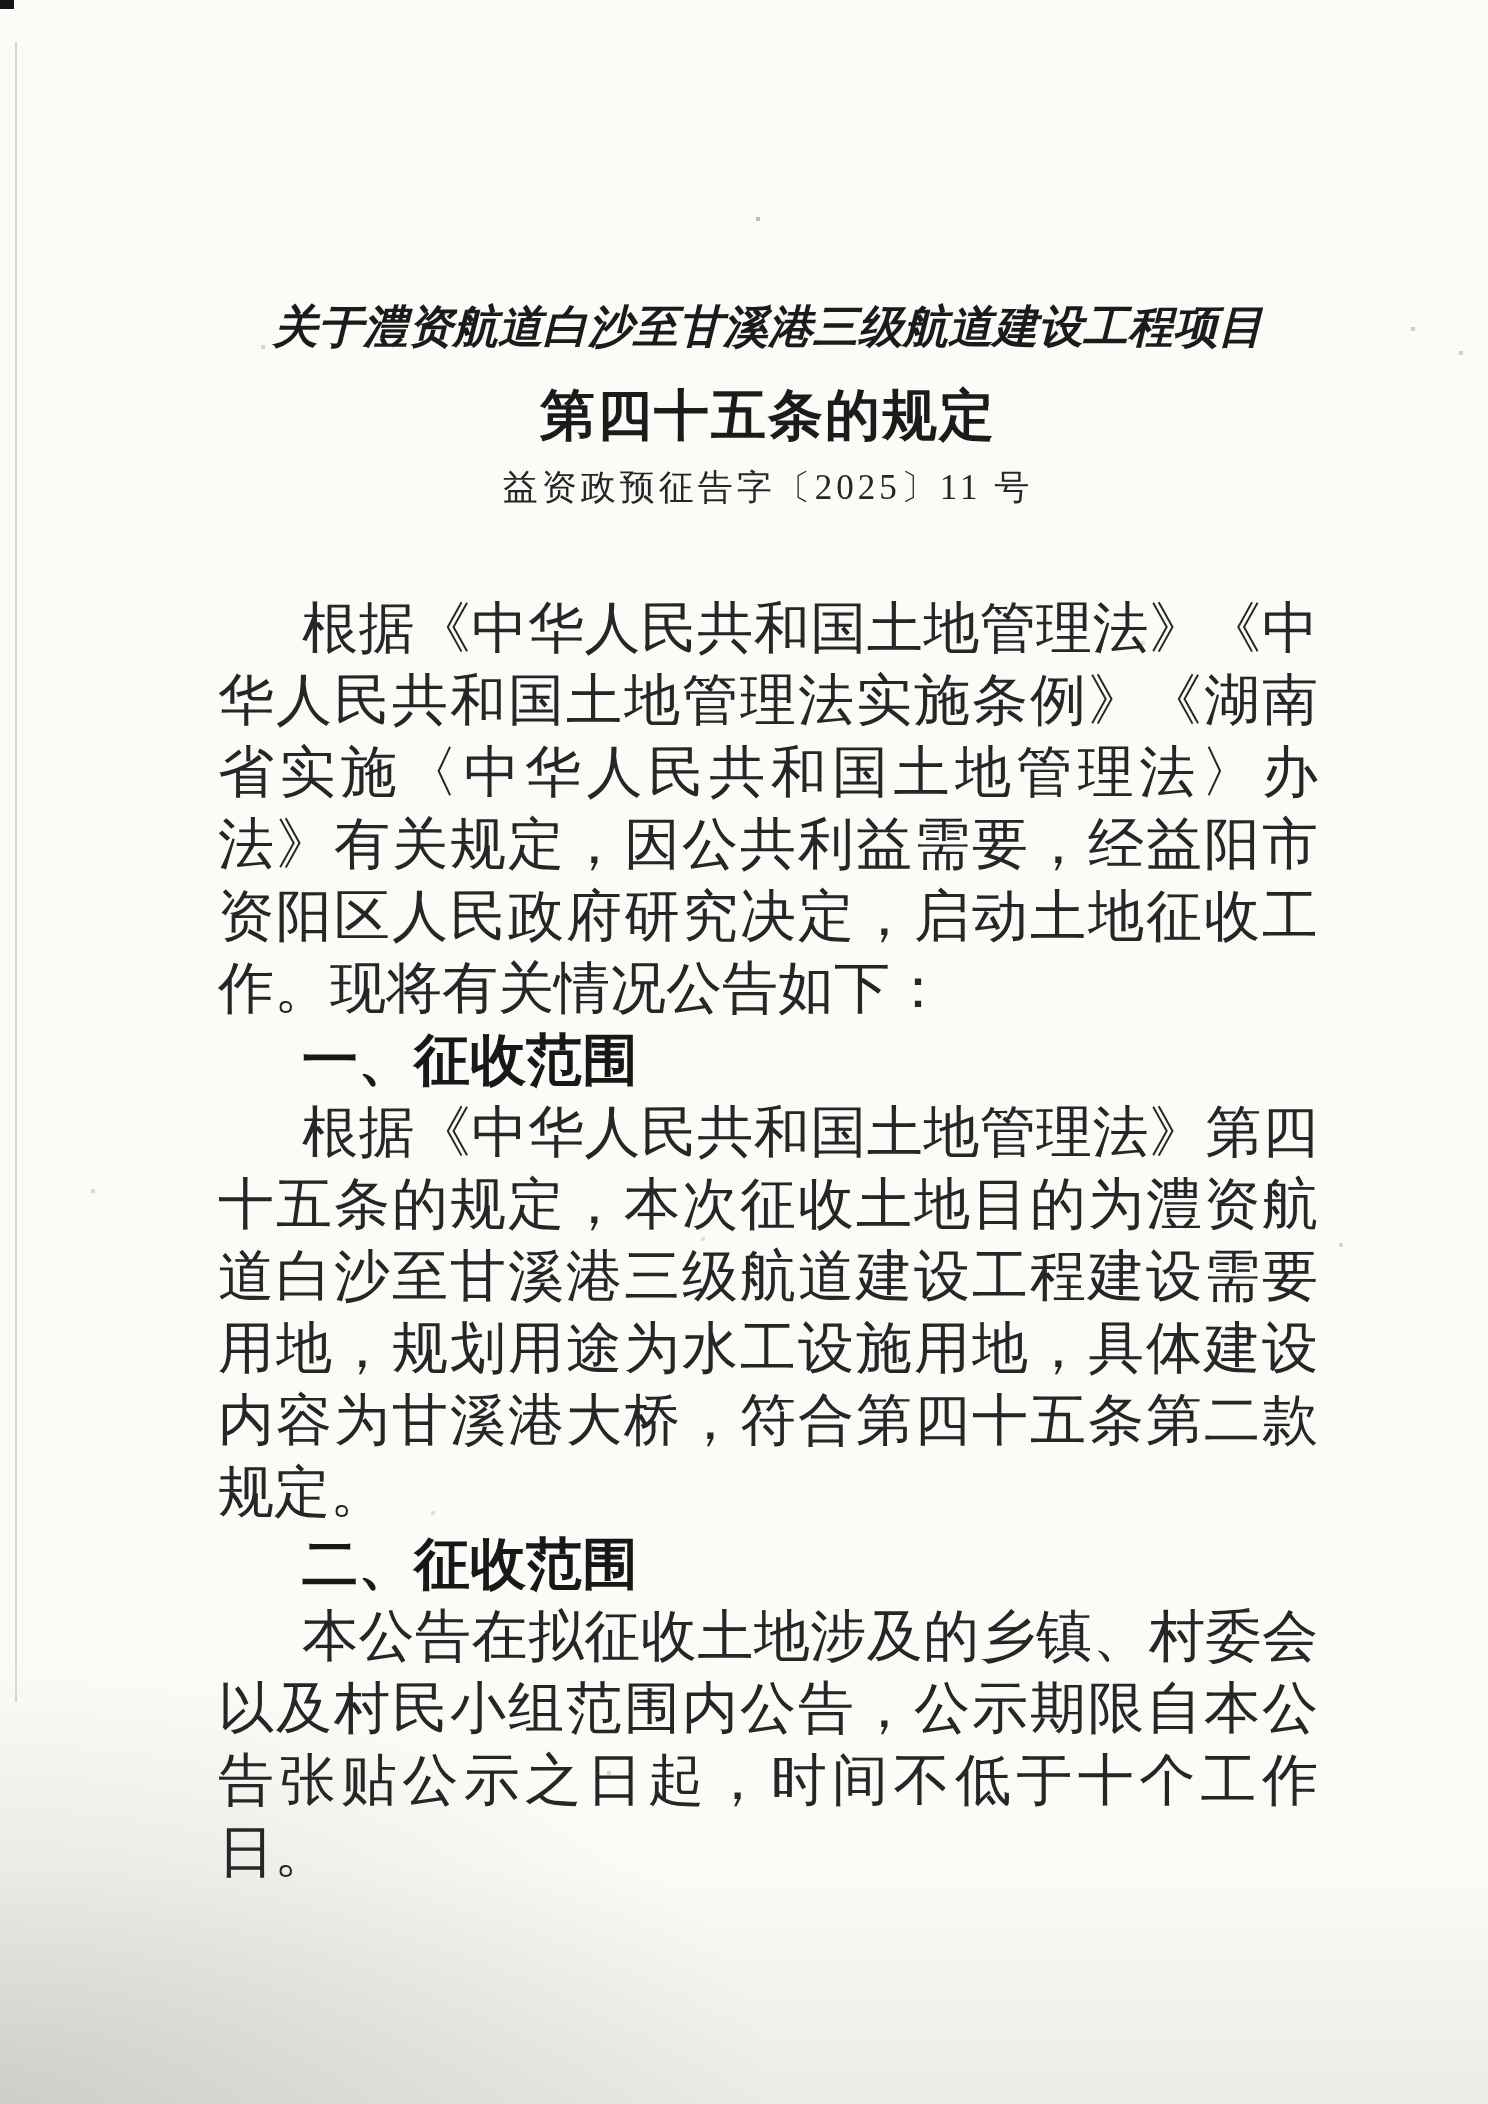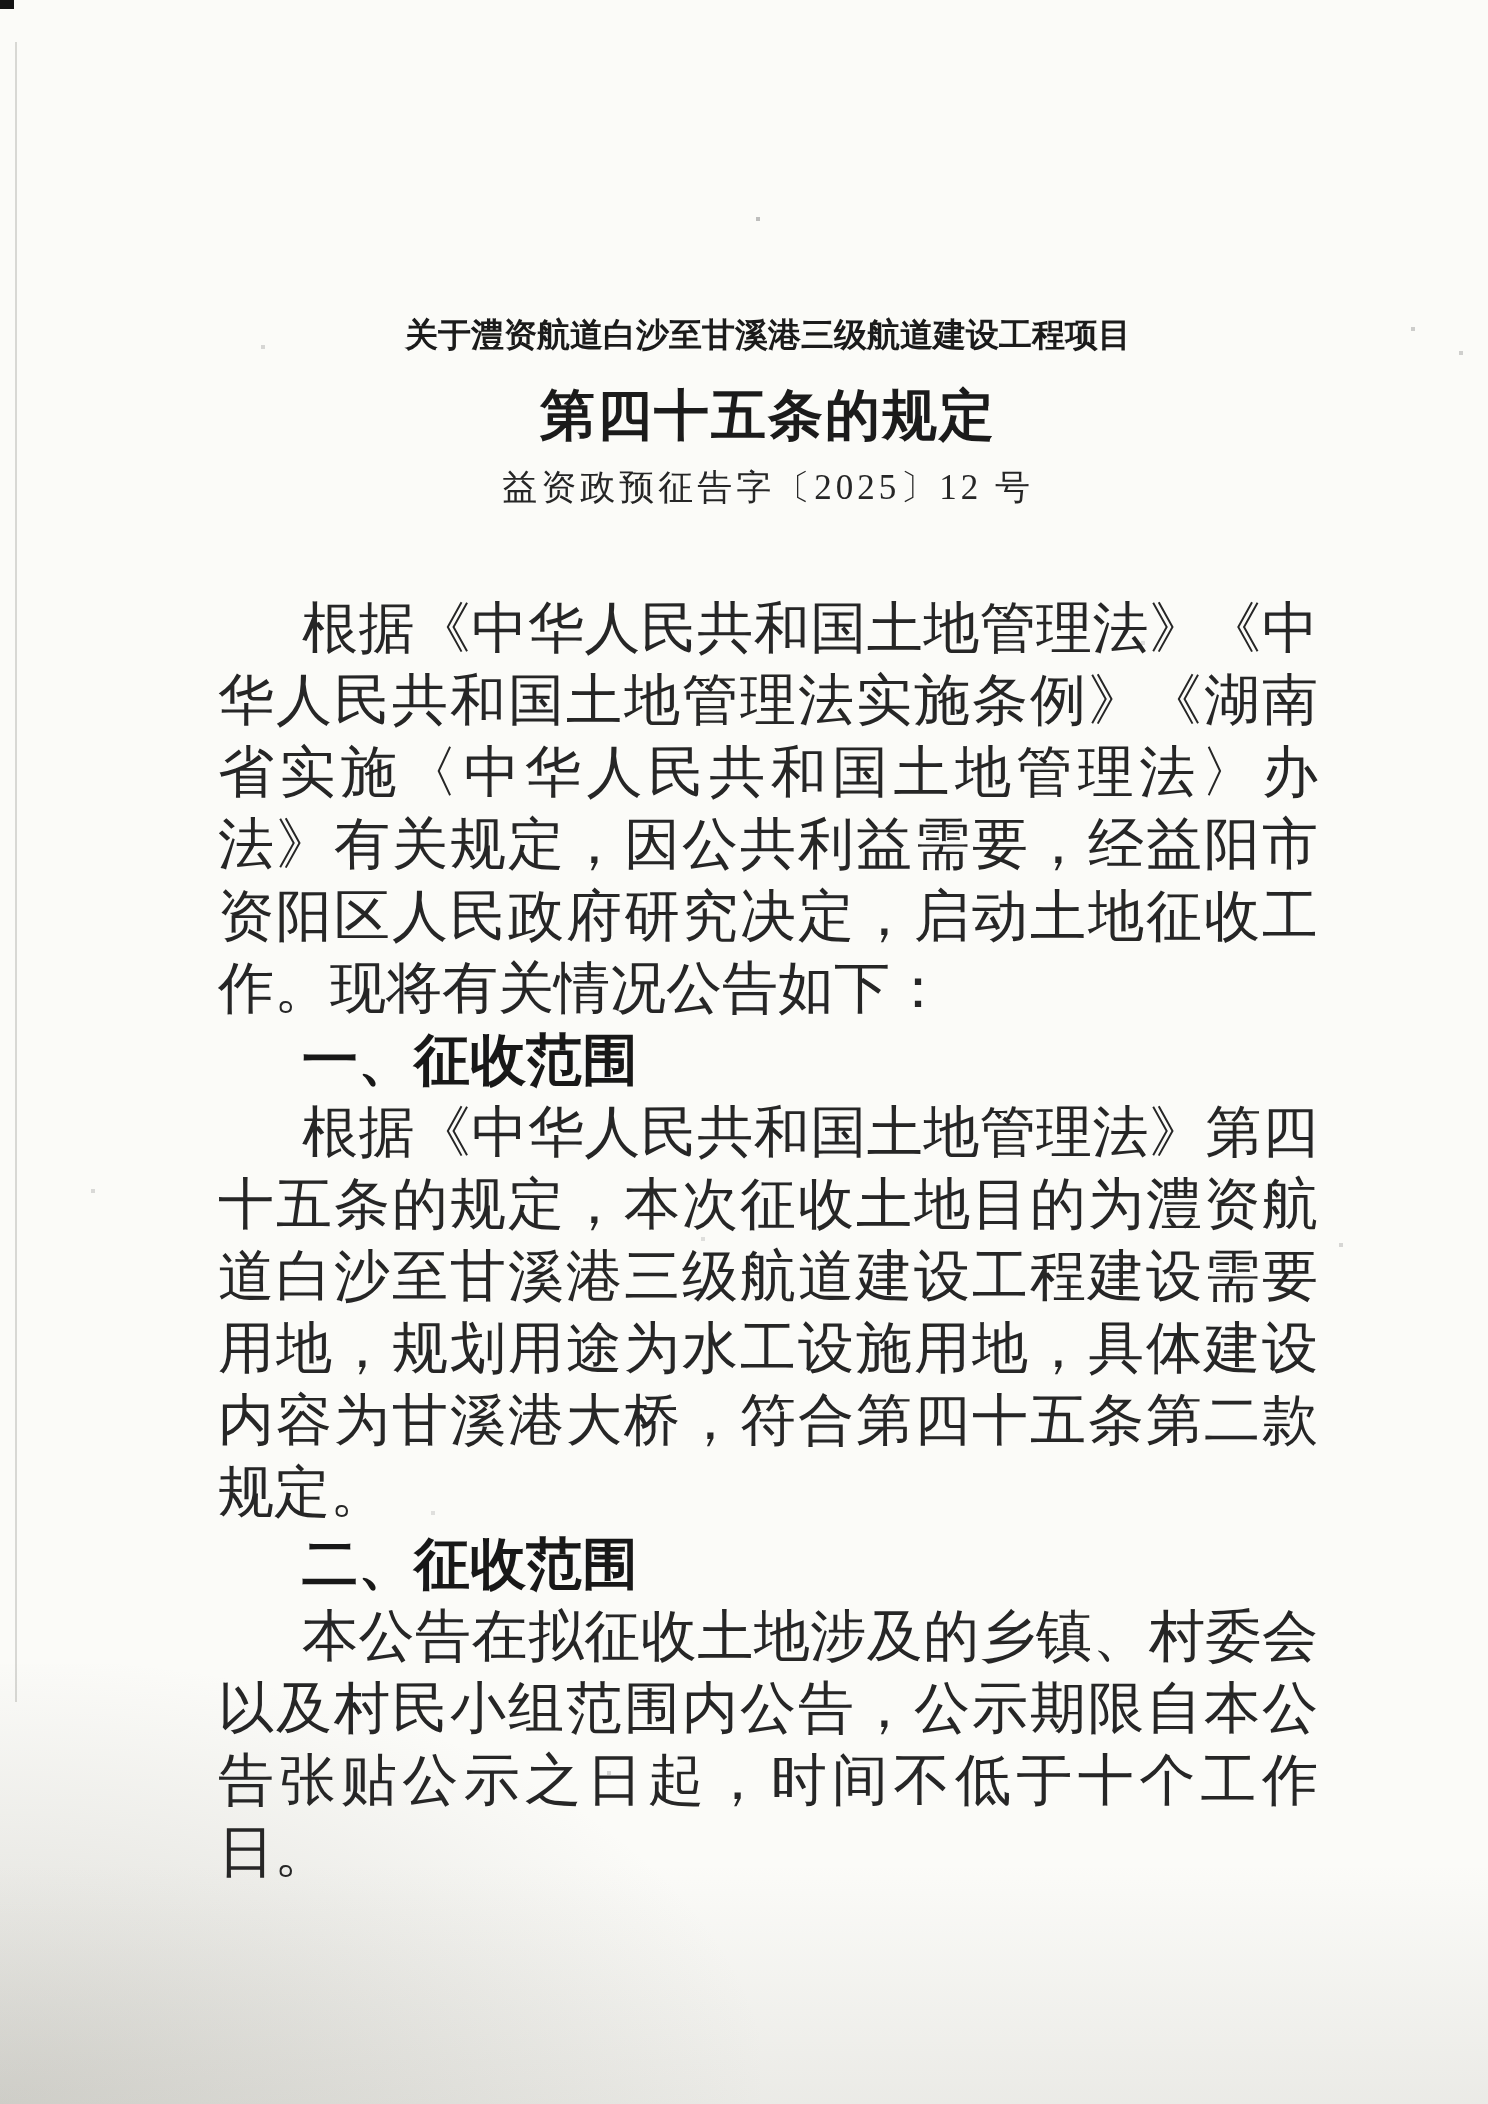--- a/index.html
+++ b/index.html
@@ -69,21 +69,21 @@
     position: absolute;
     left: 222px;
     width: 1092px;
     margin: 0;
     text-align: center;
     font-weight: 700;
     color: #1b1b1b;
     white-space: nowrap;
   }
   .t1 { top: 216px; font-size: 55px; letter-spacing: 1px; }
-  .t2 { top: 313px; font-size: 33px; letter-spacing: 0; }
+  .t2 { top: 297px; font-size: 45px; letter-spacing: 0; font-style: italic; }
   .t3 { top: 379px; font-size: 55px; letter-spacing: 2px; }
   .docnum {
     position: absolute;
     top: 464px;
     left: 222px;
     width: 1092px;
     text-align: center;
     font-size: 35px;
     letter-spacing: 4px;
     color: #262626;
@@ -119,21 +119,21 @@
   <div class="scan-line"></div>
   <div class="specks"></div>
   <div class="corner-shade"></div>
   <div class="bottom-shade"></div>
 
 
   <h1 class="title t2">关于澧资航道白沙至甘溪港三级航道建设工程项目</h1>
 
   <h1 class="title t3">第四十五条的规定</h1>
 
-  <div class="docnum">益资政预征告字〔2025〕12 号</div>
+  <div class="docnum">益资政预征告字〔2025〕11 号</div>
 
   <div class="body-text">
     <p class="para">根据《中华人民共和国土地管理法》《中华人民共和国土地管理法实施条例》《湖南省实施〈中华人民共和国土地管理法〉办法》有关规定，因公共利益需要，经益阳市资阳区人民政府研究决定，启动土地征收工作。现将有关情况公告如下：</p>
     <p class="heading">一、征收范围</p>
     <p class="para">根据《中华人民共和国土地管理法》第四十五条的规定，本次征收土地目的为澧资航道白沙至甘溪港三级航道建设工程建设需要用地，规划用途为水工设施用地，具体建设内容为甘溪港大桥，符合第四十五条第二款规定。</p>
     <p class="heading">二、征收范围</p>
     <p class="para">本公告在拟征收土地涉及的乡镇、村委会以及村民小组范围内公告，公示期限自本公告张贴公示之日起，时间不低于十个工作日。</p>
   </div>
 
 </div>

